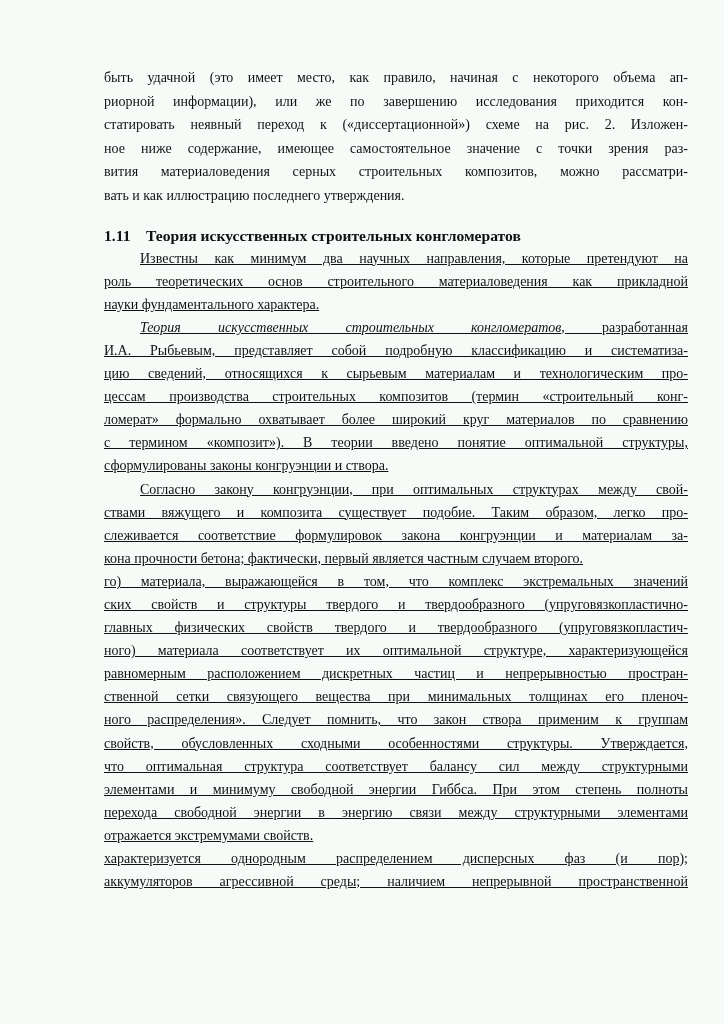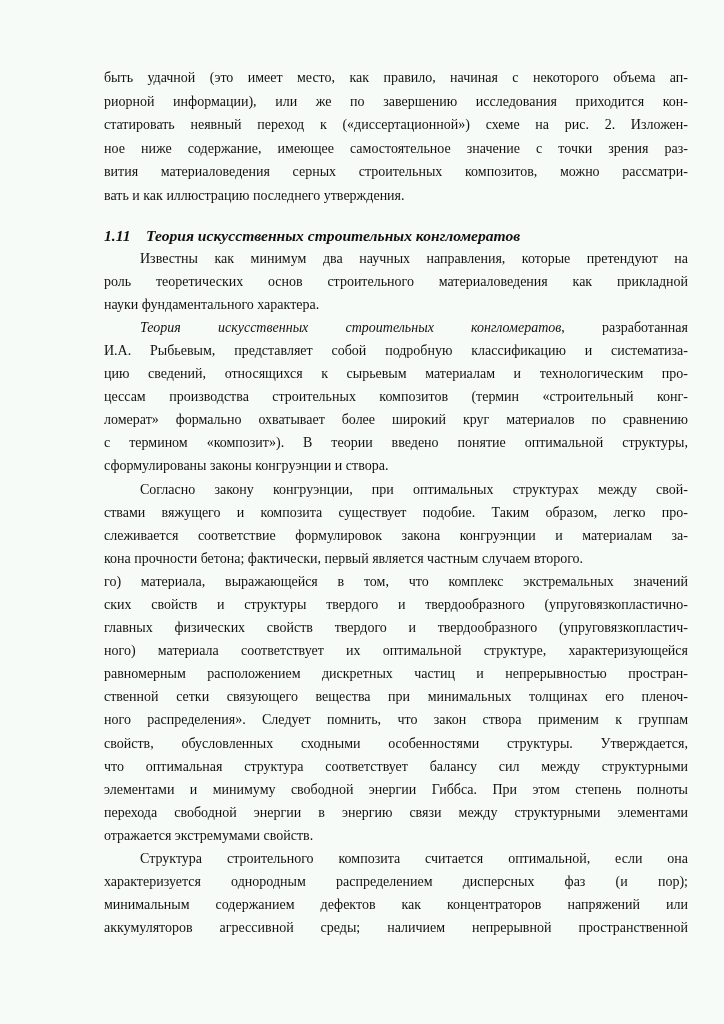--- a/index.html
+++ b/index.html
@@ -28,25 +28,24 @@
   }
   .line.last { text-align-last: left; }
   .line.indent { padding-left: 36px; }
   .gap { height: 17px; }
   .heading {
     font-size: 15.6px;
     font-weight: bold;
     line-height: 22px;
     height: 22px;
     white-space: nowrap;
-    font-style: italic;
   }
   .heading .num { display: inline-block; width: 42px; }
   .it { font-style: italic; }
-  .para-tight .line { line-height: 23.1px; height: 23.1px; }
+  .para-tight .line { line-height: 23.1px; height: 23.1px; text-decoration: underline; }
 </style>
 </head>
 <body>
 
 <div class="page">
 
   <div>
     <div class="line">быть удачной (это имеет место, как правило, начиная с некоторого объема ап-</div>
     <div class="line">риорной информации), или же по завершению исследования приходится кон-</div>
     <div class="line">статировать неявный переход к («диссертационной») схеме на рис. 2. Изложен-</div>
@@ -95,20 +94,18 @@
     <div class="line">ственной сетки связующего вещества при минимальных толщинах его пленоч-</div>
     <div class="line">ного распределения». Следует помнить, что закон створа применим к группам</div>
     <div class="line">свойств, обусловленных сходными особенностями структуры. Утверждается,</div>
     <div class="line">что оптимальная структура соответствует балансу сил между структурными</div>
     <div class="line">элементами и минимуму свободной энергии Гиббса. При этом степень полноты</div>
     <div class="line">перехода свободной энергии в энергию связи между структурными элементами</div>
     <div class="line last">отражается экстремумами свойств.</div>
   </div>
 
   <div>
-    <div class="line indent">Структура строительного композита считается оптимальной, если она</div>
     <div class="line">характеризуется однородным распределением дисперсных фаз (и пор);</div>
-    <div class="line">минимальным содержанием дефектов как концентраторов напряжений или</div>
     <div class="line">аккумуляторов агрессивной среды; наличием непрерывной пространственной</div>
   </div>
   </div>
 
 </div>
 
 </body></html>

